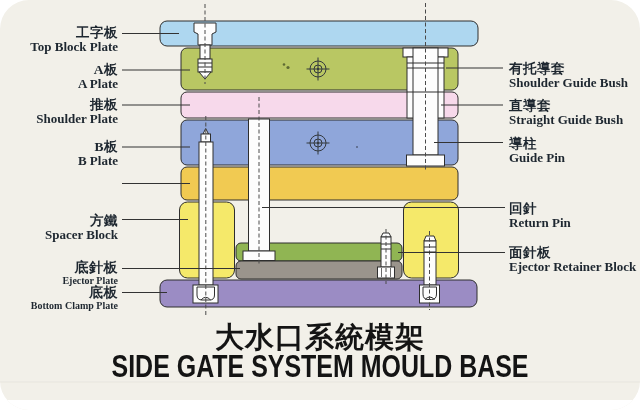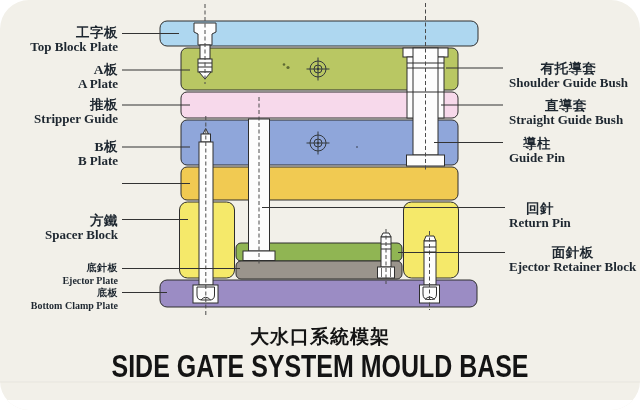--- a/index.html
+++ b/index.html
@@ -1,25 +1,25 @@
 <!DOCTYPE html>
 <html><head>
 <meta charset="utf-8">
 <style>
   html,body{margin:0;padding:0;}
   #page{position:relative;width:640px;height:410px;overflow:hidden;font-family:"Liberation Serif",serif;border-radius:29px;}
   svg{position:absolute;left:0;top:0;}
   .lbl{position:absolute;font-weight:bold;white-space:nowrap;}
   .lbl .zh{font-size:13.5px;line-height:14px;letter-spacing:0.5px;}
   .lbl .en{font-size:13px;line-height:13px;}
-  .lbl.tight .zh{font-size:10px;line-height:12.5px;}
+  .lbl.tight .zh{font-size:14px;line-height:12.5px;}
   .lbl.tight .en{font-size:10px;line-height:12.5px;text-align:center;}
   .leftcol{right:522px;text-align:right;}
-  .rightcol{left:509px;text-align:center;}
-  .title-zh{position:absolute;top:323px;left:0;width:640px;text-align:center;font-size:19px;line-height:28px;font-weight:bold;letter-spacing:1px;}
+  .rightcol{left:509px;text-align:left;}
+  .title-zh{position:absolute;top:323px;left:0;width:640px;text-align:center;font-size:29px;line-height:28px;font-weight:bold;letter-spacing:1px;}
   .title-en{position:absolute;top:351px;left:0;width:640px;text-align:center;font-size:32px;line-height:30px;font-weight:bold;font-family:"Liberation Sans",sans-serif;transform:scaleX(0.78);}
 </style>
 </head>
 <body>
 
 <div id="page" style="background:#f2f0e9;color:#1e2730;">
 
 <svg width="640" height="410" viewBox="0 0 640 410">
   <g stroke="#2e2e2e" stroke-width="1">
     <rect x="160" y="21" width="318" height="25" rx="7" fill="#aed7f0"></rect>
@@ -138,21 +138,21 @@
 <div class="lbl leftcol" style="top:26px">
   <div class="zh">工字板</div>
   <div class="en">Top Block Plate</div>
 </div>
 <div class="lbl leftcol" style="top:63px">
   <div class="zh">A板</div>
   <div class="en">A Plate</div>
 </div>
 <div class="lbl leftcol" style="top:98px">
   <div class="zh">推板</div>
-  <div class="en">Stripper Guide</div>
+  <div class="en">Shoulder Plate</div>
 </div>
 <div class="lbl leftcol" style="top:140px">
   <div class="zh">B板</div>
   <div class="en">B Plate</div>
 </div>
 <div class="lbl leftcol" style="top:214px">
   <div class="zh">方鐵</div>
   <div class="en">Spacer Block</div>
 </div>
 <div class="lbl leftcol tight" style="top:262px">

